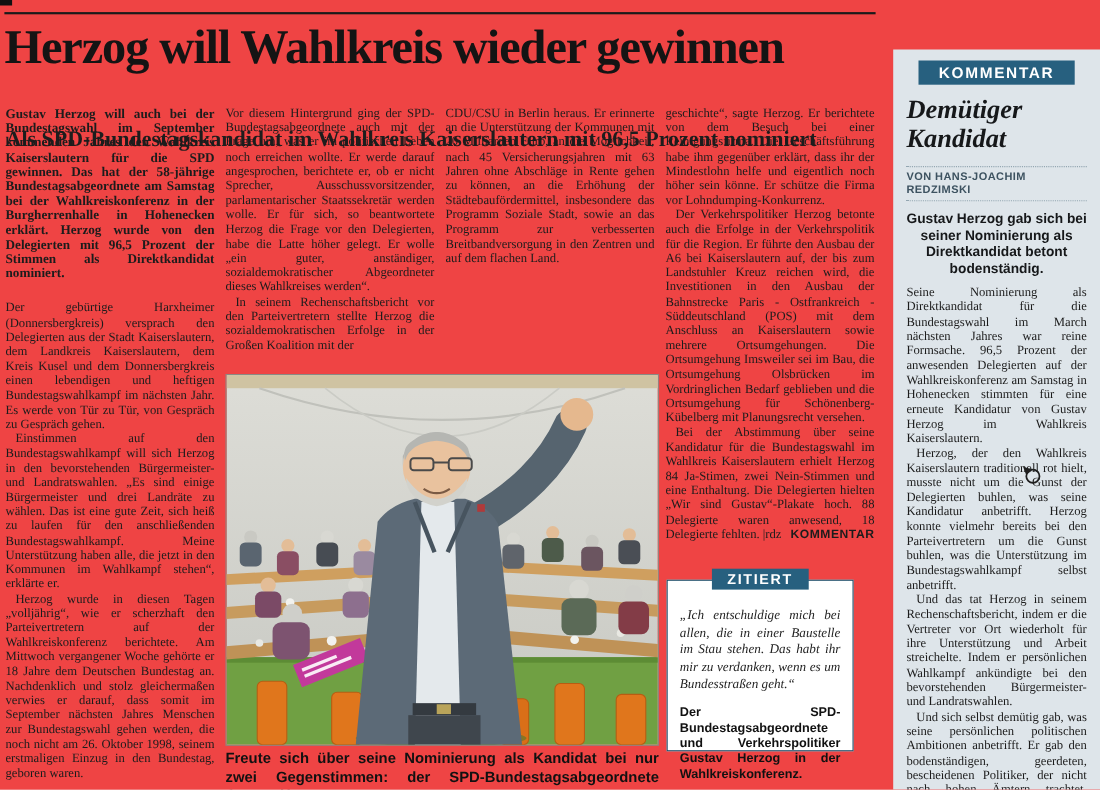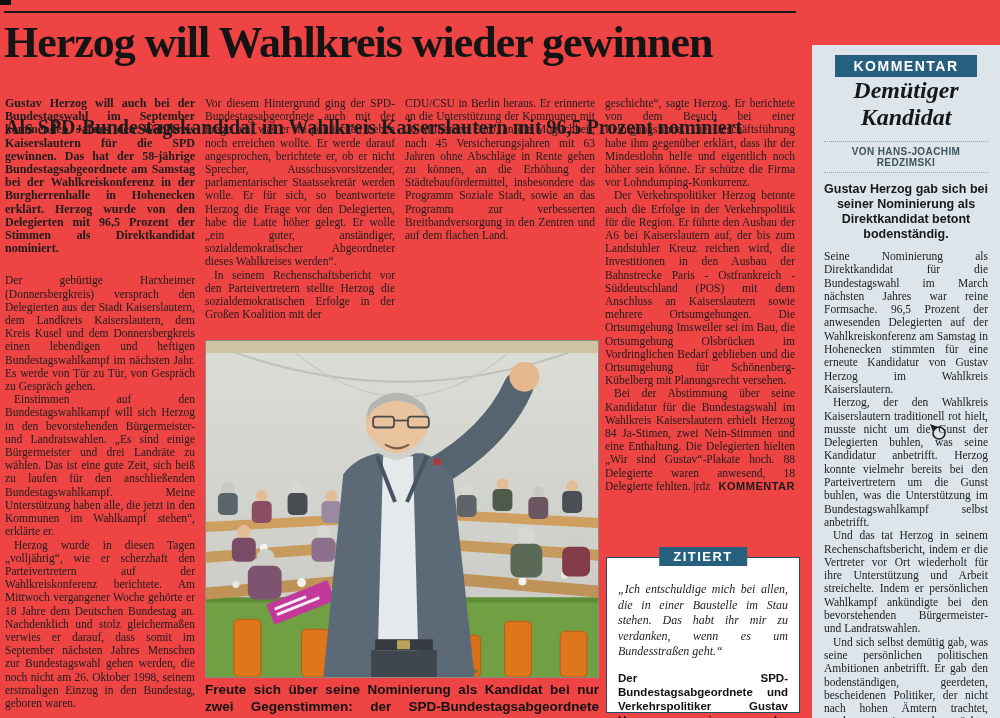--- a/index.html
+++ b/index.html
@@ -27,38 +27,38 @@
   .col3{left:405px;height:240px;}
   .col4{left:605px;height:452px;}
   .ref-kommentar{float:right;font-family:"Liberation Sans",sans-serif;font-weight:bold;font-size:11px;
     letter-spacing:.5px;text-indent:0;}
   
   .photo{position:absolute;left:205px;top:340px;width:394px;height:338px;border:1px solid var(--photo_border);}
   .photo svg{display:block;width:100%;height:100%;}
   .caption{position:absolute;left:205px;top:682px;width:394px;font-family:"Liberation Sans",sans-serif;
     font-weight:bold;font-size:13.5px;line-height:16.5px;color:#111;text-align:justify;}
   
-  .zitiert{position:absolute;left:606px;top:557px;width:194px;height:156px;background:#fff;
+  .zitiert{position:absolute;left:606px;top:527px;width:170px;height:156px;background:#fff;
     border:1.5px solid #1d4d68;}
   .zitiert-label{position:absolute;left:50%;top:-11px;transform:translateX(-50%);background:var(--teal);
     color:#fff;font-family:"Liberation Sans",sans-serif;font-weight:bold;font-size:13px;letter-spacing:1.5px;
     padding:2px 14px;}
   .zitiert-quote{margin:24px 11px 0;font-style:italic;font-size:12px;line-height:15.5px;text-align:justify;color:#222;}
   .zitiert-attr{margin:11px 11px 0;font-family:"Liberation Sans",sans-serif;font-weight:bold;
     font-size:11.5px;line-height:14px;text-align:justify;color:#111;}
   
   .kommentar{position:absolute;left:812px;top:45px;width:188px;height:673px;background:var(--sidebar_bg);
     padding:10px 12px 0;}
   .kommentar-bar{width:142px;height:22px;margin:0 auto;background:var(--teal);color:#fff;
     font-family:"Liberation Sans",sans-serif;font-weight:bold;font-size:14px;letter-spacing:1.5px;
     display:flex;align-items:center;justify-content:center;}
-  .kommentar-title{text-align:center;font-family:"Liberation Serif",serif;
+  .kommentar-title{margin-top:10px;font-family:"Liberation Serif",serif;
     font-weight:bold;font-style:italic;font-size:24px;line-height:27px;color:#16181a;}
   .kommentar-byline{margin-top:10px;border-top:1px dotted #93a6b1;border-bottom:1px dotted #93a6b1;
-    padding:4px 0;text-align:center;font-family:"Liberation Sans",sans-serif;font-weight:bold;
+    padding:4px 0;font-family:"Liberation Sans",sans-serif;font-weight:bold;
     font-size:10px;letter-spacing:.4px;color:#3d5260;}
   .kommentar-intro{margin-top:9px;text-align:center;font-family:"Liberation Sans",sans-serif;
     font-weight:bold;font-size:12.5px;line-height:15px;color:#16181a;}
   .kommentar-body{margin-top:8px;font-size:11.5px;line-height:13.3px;text-align:justify;color:#1c1c1c;
     hyphens:auto;-webkit-hyphens:auto;}
   .kommentar-body p{text-indent:9px;}
   .kommentar-body p.first{text-indent:0;}
   
   .cursor{position:absolute;left:929px;top:423px;width:18px;height:18px;}
 </style>

